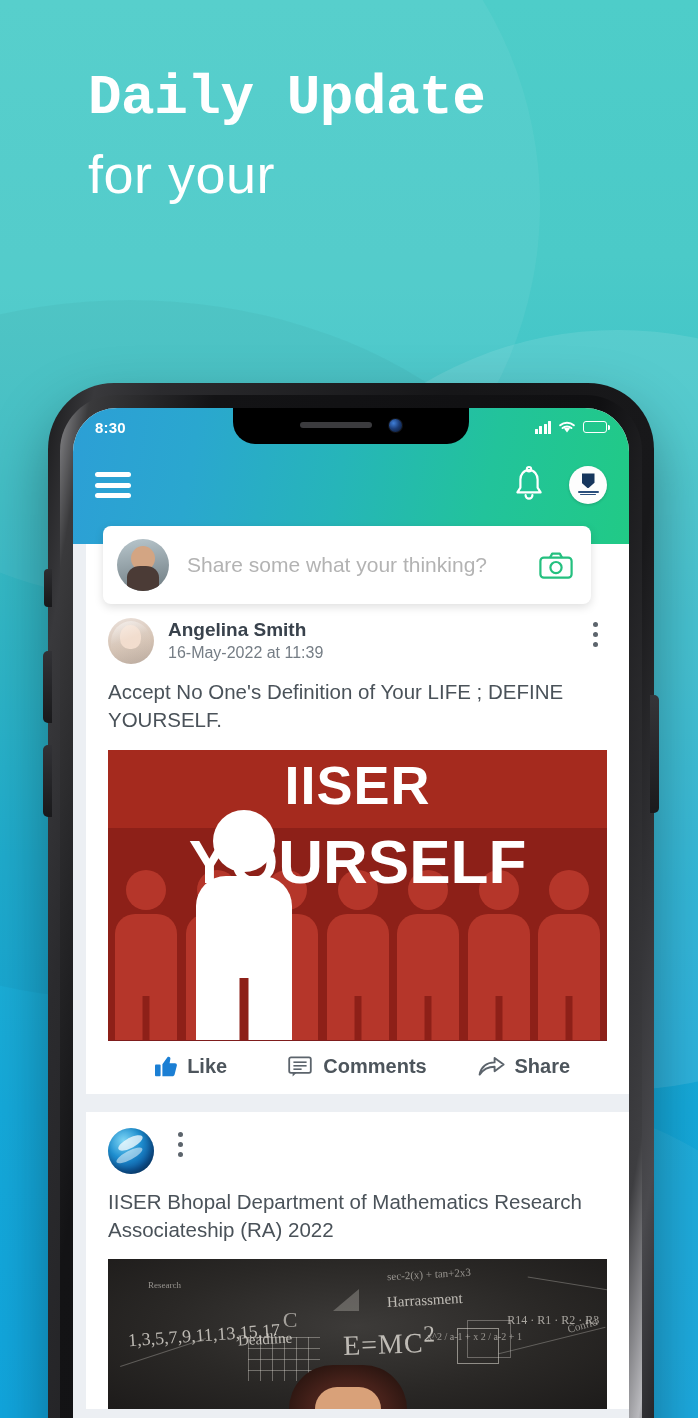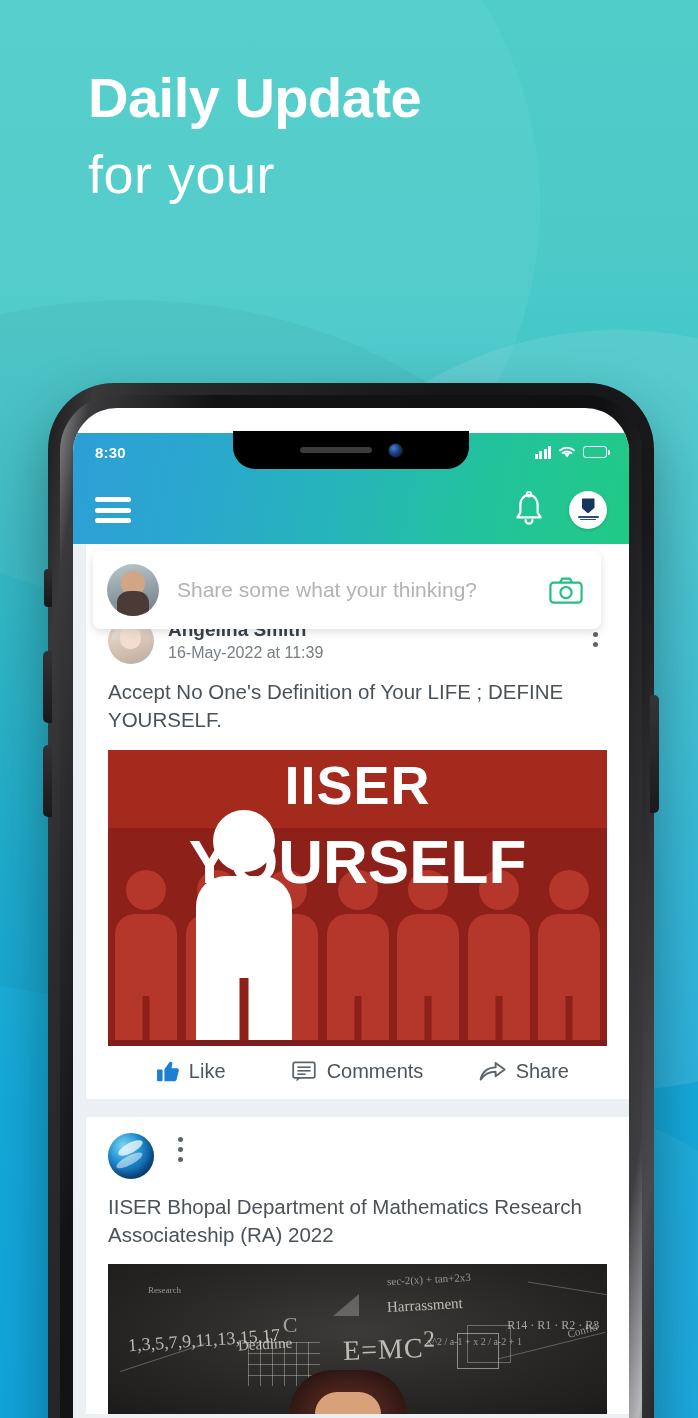--- a/index.html
+++ b/index.html
@@ -60,20 +60,21 @@
     color: #ffffff;
     z-index: 4;
   }
   .headline .l1 {
     font-size: 56px;
     font-weight: bold;
     letter-spacing: -0.5px;
     line-height: 1.0;
     display: block;
     margin-bottom: 19px;
+    font-family: Liberation Mono, monospace;
   }
   .headline .l2, .headline .l3 {
     font-size: 54px;
     font-weight: 300;
     line-height: 1.08;
     display: block;
     letter-spacing: 0.5px;
   }
   .headline .l3 { margin-top: 21px; }
 
@@ -126,21 +127,20 @@
     width: 9px; height: 118px; border-radius: 0 5px 5px 0;
     background: linear-gradient(180deg,#353539,#1a1a1c);
   }
 
   
   .app-top {
     position: relative;
     height: 136px;
     background: linear-gradient(100deg, #2c9fd6 0%, #2aa7cf 22%, #26b5b9 48%,
                                         #22c39b 74%, #21ca86 100%);
-    margin-top: 25px;
   }
   .notch {
     position: absolute;
     left: 50%; top: -2px;
     transform: translateX(-50%);
     width: 236px; height: 38px;
     background: #000;
     border-radius: 0 0 22px 22px;
     display: flex; align-items: center; justify-content: center; gap: 16px;
     z-index: 3;
@@ -205,21 +205,21 @@
   .crest-lines { width: 22px; }
   .crest-lines i {
     display:block; height:1.4px; background:#2b4f7d; margin: 1.3px auto; border-radius:1px;
   }
   .crest-lines i:nth-child(1){ width: 21px; }
   .crest-lines i:nth-child(2){ width: 16px; }
 
   
   .composer-wrap {
     position: absolute; left: 0; right: 8px; top: 118px;
-    padding: 0 20px; z-index: 2;
+    padding: 0 30px; z-index: 2;
   }
   .composer {
     background: #fff; border-radius: 8px;
     height: 78px;
     display: flex; align-items: center;
     padding: 0 18px 0 14px;
     box-shadow: 0 3px 10px rgba(0,0,0,0.13);
   }
   .composer .ava {
     width: 52px; height: 52px; border-radius: 50%;
@@ -408,22 +408,23 @@
   
   .stats {
     display: flex; align-items: center;
     padding: 16px 0 14px;
     font-size: 17px; color: #6d757c;
   }
   .stats .left { flex: 1; }
   .stats .mid { margin-right: 28px; }
   .actions {
     display: flex; align-items: flex-start;
-    border-top: 6px solid #7f1d1d;
+    border-top: 1px solid #7f1d1d;
     padding: 14px 0 16px;
+    font-weight: bold;
   }
   .action {
     flex: 1; display: flex; align-items: center; justify-content: center; gap: 10px;
     font-size: 20px; color: #4d555c; cursor: pointer;
   }
   .thumb { width: 22px; height: 21px; display:block; }
   .cmt { width: 25px; height: 21px; display:block; }
   .shr { width: 27px; height: 21px; display:block; }
   .feed-gap { height: 9px; background: #eceff3; }
 </style>

